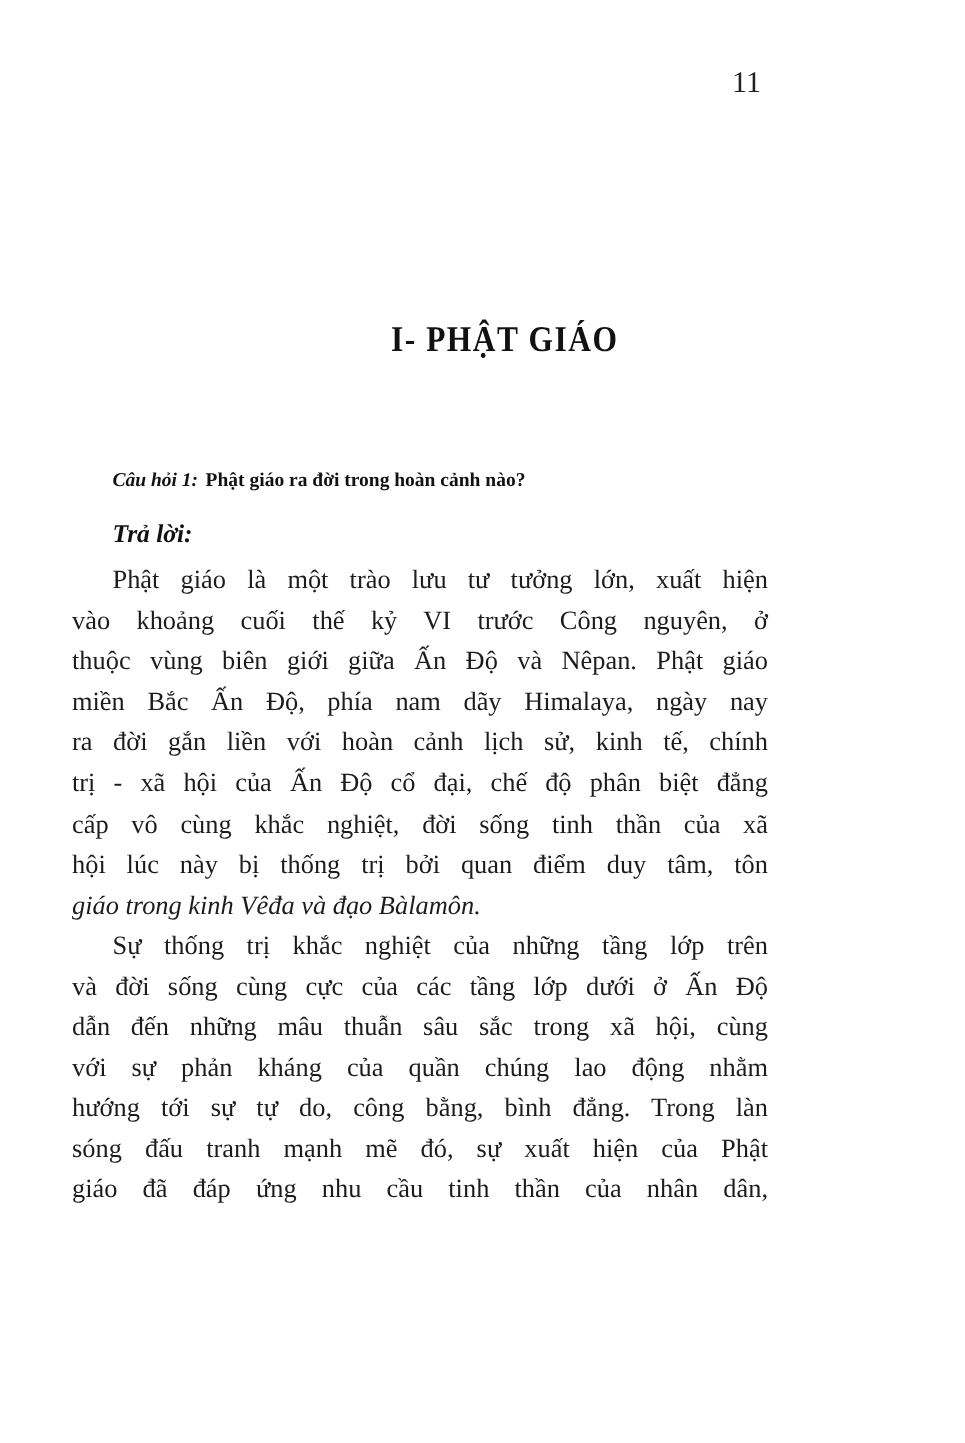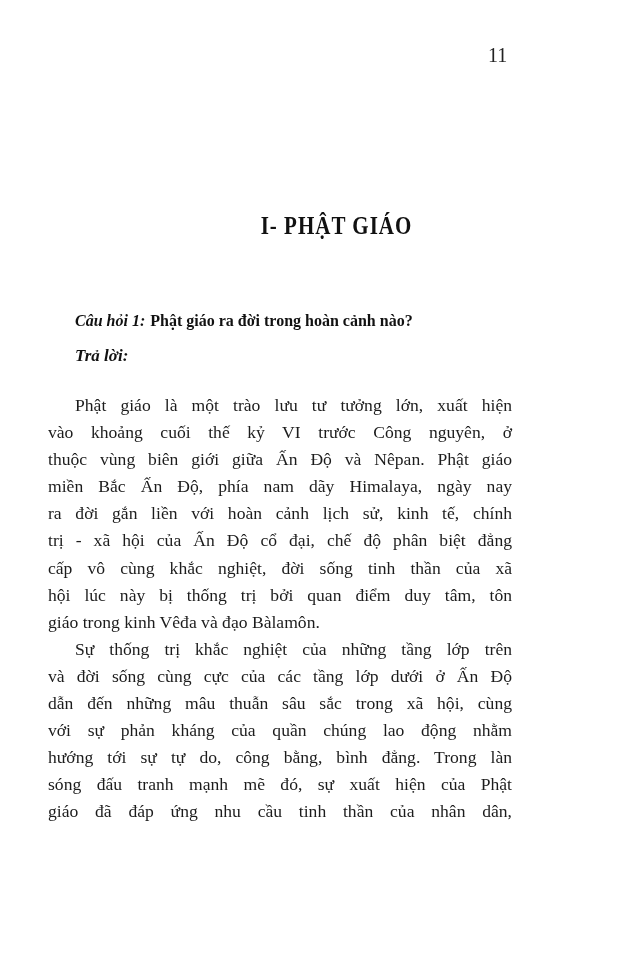--- a/index.html
+++ b/index.html
@@ -35,58 +35,59 @@
       font-weight: bold;
       font-size: 21px;
       letter-spacing: 1px;
       color: #111;
       transform: scaleY(1.15);
     }
     .question {
       position: absolute;
       top: 312px;
       left: 75px;
-      font-size: 16px;
+      font-size: 13px;
       font-family: "Liberation Serif", serif;
       font-weight: bold;
       color: #111;
     }
     .question .q-label {
       font-style: italic;
       margin-right: 5px;
     }
     .answer-label {
       position: absolute;
       top: 346px;
       left: 75px;
       font-size: 17px;
       font-family: "Liberation Serif", serif;
       font-weight: bold;
       font-style: italic;
       color: #111;
     }
     .body-text {
       position: absolute;
-      top: 392px;
+      top: 373px;
       left: 48px;
       width: 464px;
       font-family: "Liberation Serif", serif;
       font-size: 17.6px;
       line-height: 27.1px;
       color: #1c1c1c;
     }
     .line {
       display: block;
       text-align: justify;
       text-align-last: justify;
       white-space: nowrap;
       height: 27.1px;
     }
     .line.last {
       text-align-last: left;
+      font-style: italic;
     }
     .line.indent {
       padding-left: 27px;
     }
   </style>
 </head>
 <body>
 
 <div class="page-number">11</div>
 

